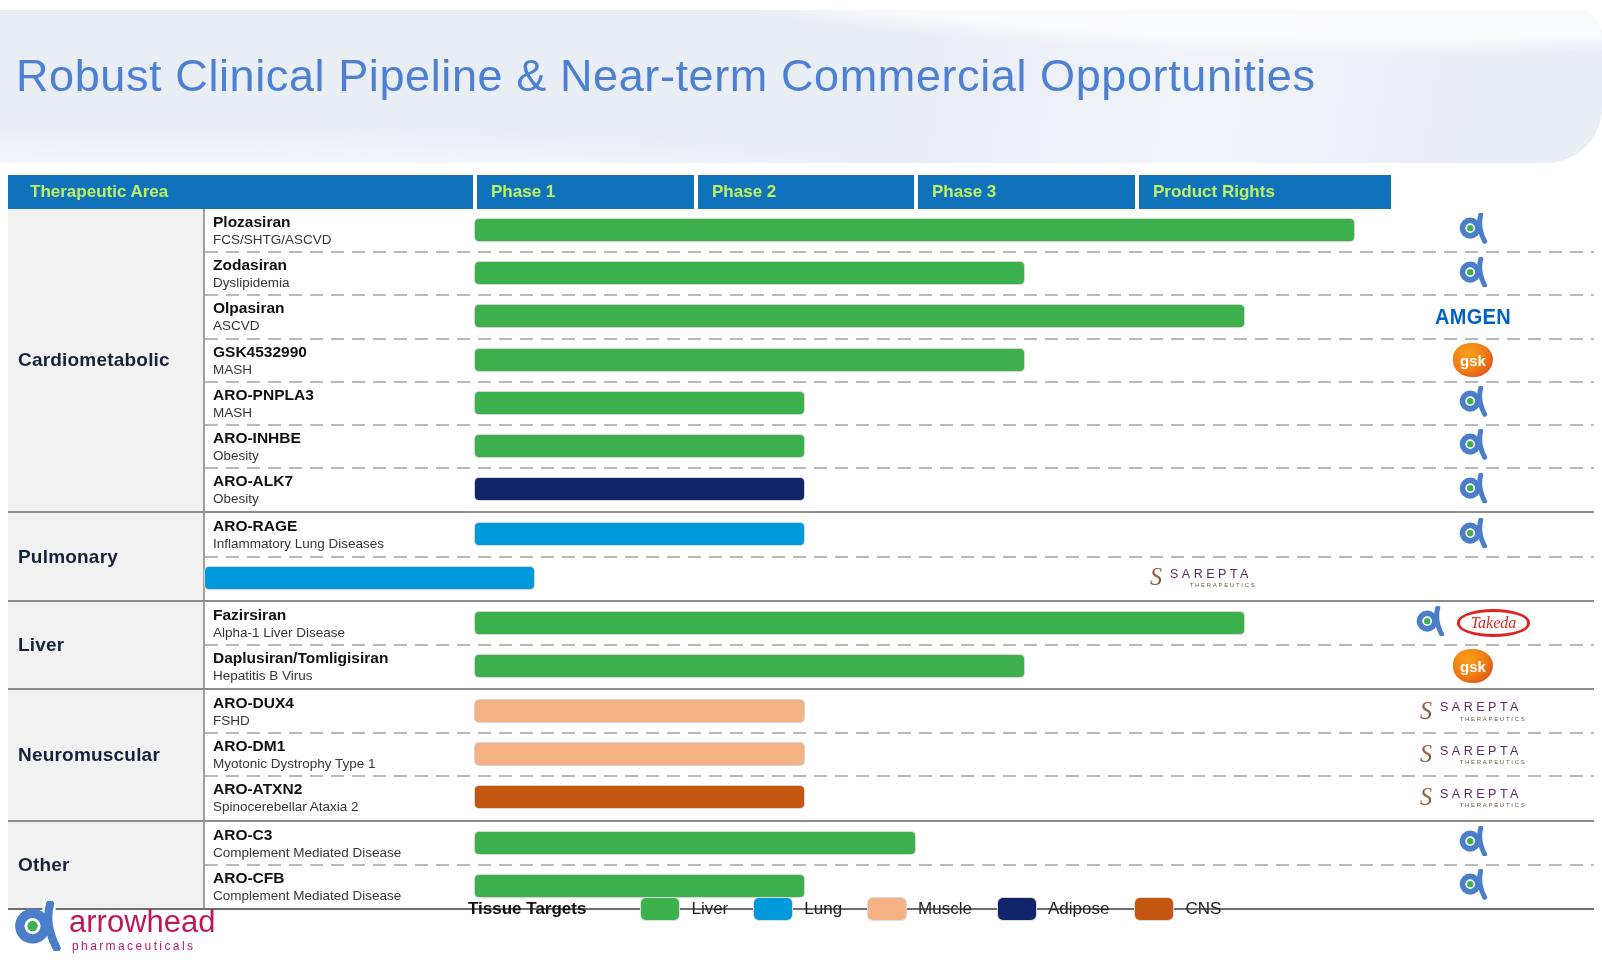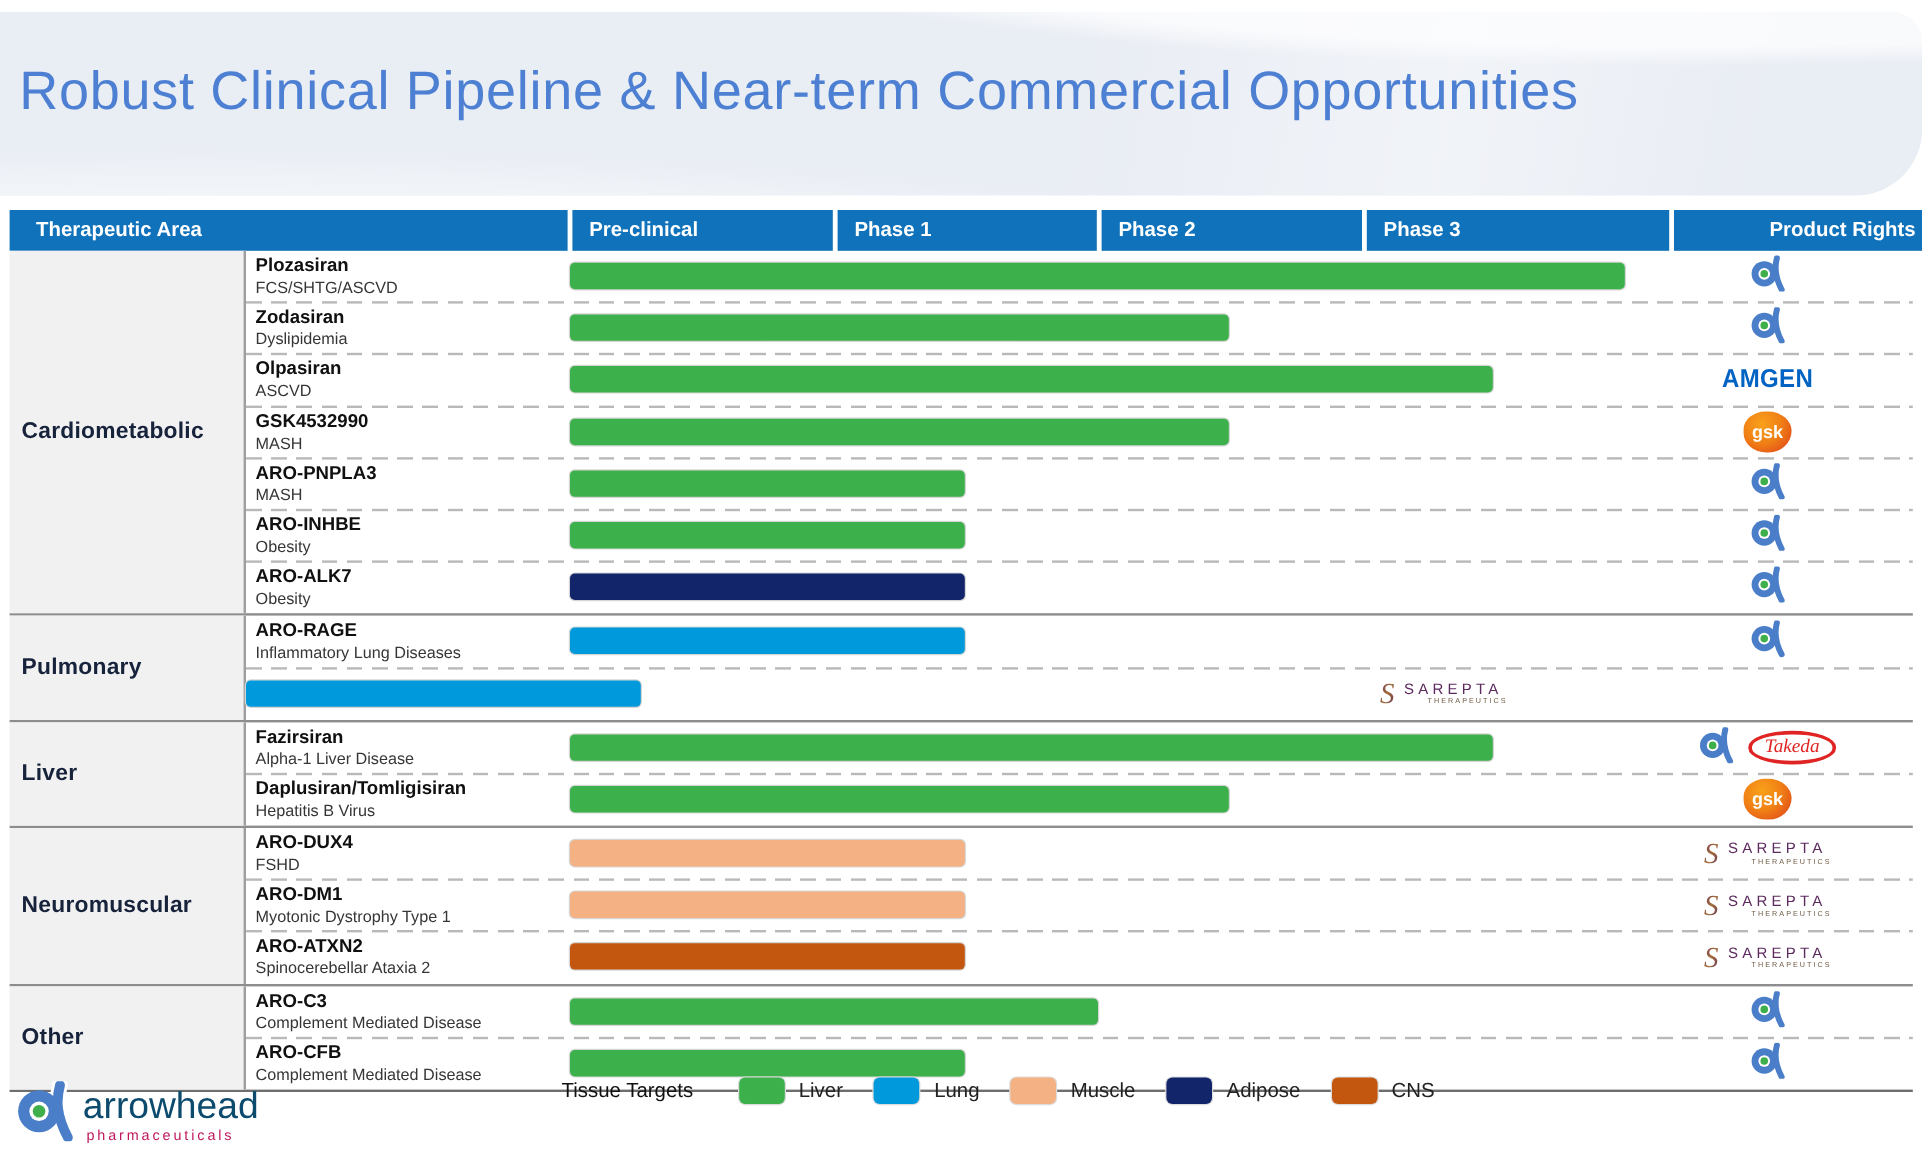--- a/index.html
+++ b/index.html
@@ -19,21 +19,21 @@
       radial-gradient(160% 220% at 10% 170%, rgba(255,255,255,.55) 0 28%, rgba(255,255,255,0) 45%),
       linear-gradient(100deg, rgba(255,255,255,0) 55%, rgba(255,255,255,.35) 75%, rgba(255,255,255,0) 92%);
   }
   .slide-title{
     position:absolute;left:16px;top:50px;margin:0;
     font-size:45px;font-weight:400;letter-spacing:.6px;color:#4d80d3;white-space:nowrap;text-align:center;
   }
   
   .thead{position:absolute;left:8px;top:175px;display:flex;gap:4px;}
   .th{
-    background:#0f72ba;color:#ffffff;font-weight:700;font-size:17px;height:34px;
+    background:#0f72ba;color:#bef264;font-weight:700;font-size:17px;height:34px;
     display:flex;align-items:center;padding-left:14px;box-sizing:border-box;white-space:nowrap;
   }
   .th:nth-child(1){width:465px;padding-left:22px;}
   .th:nth-child(2){width:217px;}
   .th:nth-child(3){width:216px;}
   .th:nth-child(4){width:217px;}
   .th:nth-child(5){width:252px;}
   .th:nth-child(6){width:281px;justify-content:center;padding-left:0;}
   
   .tbody{position:absolute;left:8px;top:209px;width:1586px;border-bottom:2px solid #6e6e6e;}
@@ -72,37 +72,36 @@
   .sarepta-name{font-size:12.5px;letter-spacing:3.5px;color:#5d2a5e;font-weight:500;}
   .sarepta-sub{font-size:6px;letter-spacing:1.7px;color:#6f5a43;margin:2px 0 0 24px;}
   .logo-takeda{
     border:3px solid #e02423;border-radius:50%/48%;padding:2px 11px;
     color:#e02423;font-weight:400;font-style:italic;font-size:16px;
     font-family:"Liberation Serif",serif;white-space:nowrap;
   }
   
   .brand{position:absolute;left:14px;top:901px;display:flex;align-items:flex-start;gap:7px;}
   .brand-texts{display:flex;flex-direction:column;}
-  .brand-name{font-size:31px;color:#0c4a6e;line-height:30px;margin-top:6px;}
+  .brand-name{font-size:31px;color:#be185d;line-height:30px;margin-top:6px;}
   .brand-sub{font-size:12px;letter-spacing:2.4px;color:#be185d;margin:2px 0 0 3px;}
   .legend{position:absolute;left:468px;top:898px;display:flex;align-items:center;gap:26px;}
-  .legend-title{font-weight:400;font-size:17px;color:#111;margin-right:12px;}
+  .legend-title{font-weight:700;font-size:17px;color:#111;margin-right:29px;}
   .legend-item{display:flex;align-items:center;gap:12px;}
   .chip{width:38px;height:22px;border-radius:5px;box-shadow:0 0 0 1px #dcdcdc;}
   .legend-label{font-size:17px;color:#222;}
 </style>
 </head>
 <body>
 
 <div class="top-band"></div>
 <h1 class="slide-title">Robust Clinical Pipeline &amp; Near-term Commercial Opportunities</h1>
 
 <div class="thead" id="thead">
     <div class="th">Therapeutic Area</div>
-    <div class="th">Pre-clinical</div>
     <div class="th">Phase 1</div>
     <div class="th">Phase 2</div>
     <div class="th">Phase 3</div>
     <div class="th">Product Rights</div>
   </div>
 <div class="tbody" id="tbody">
     <div class="group">
       <div class="group-label">Cardiometabolic</div>
       <div class="rows">
         <div class="row">

